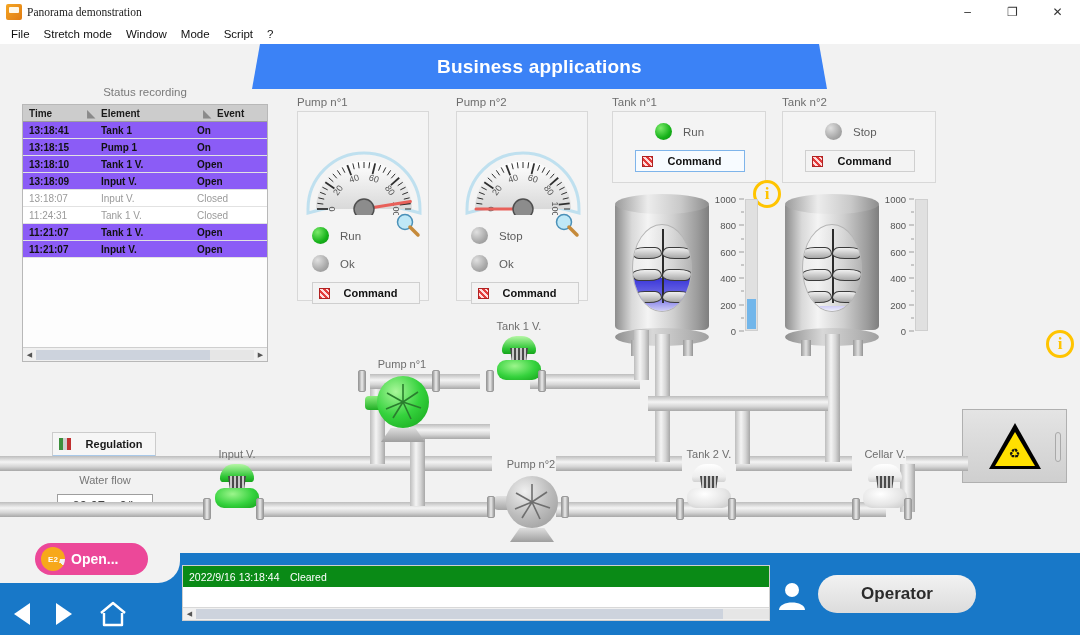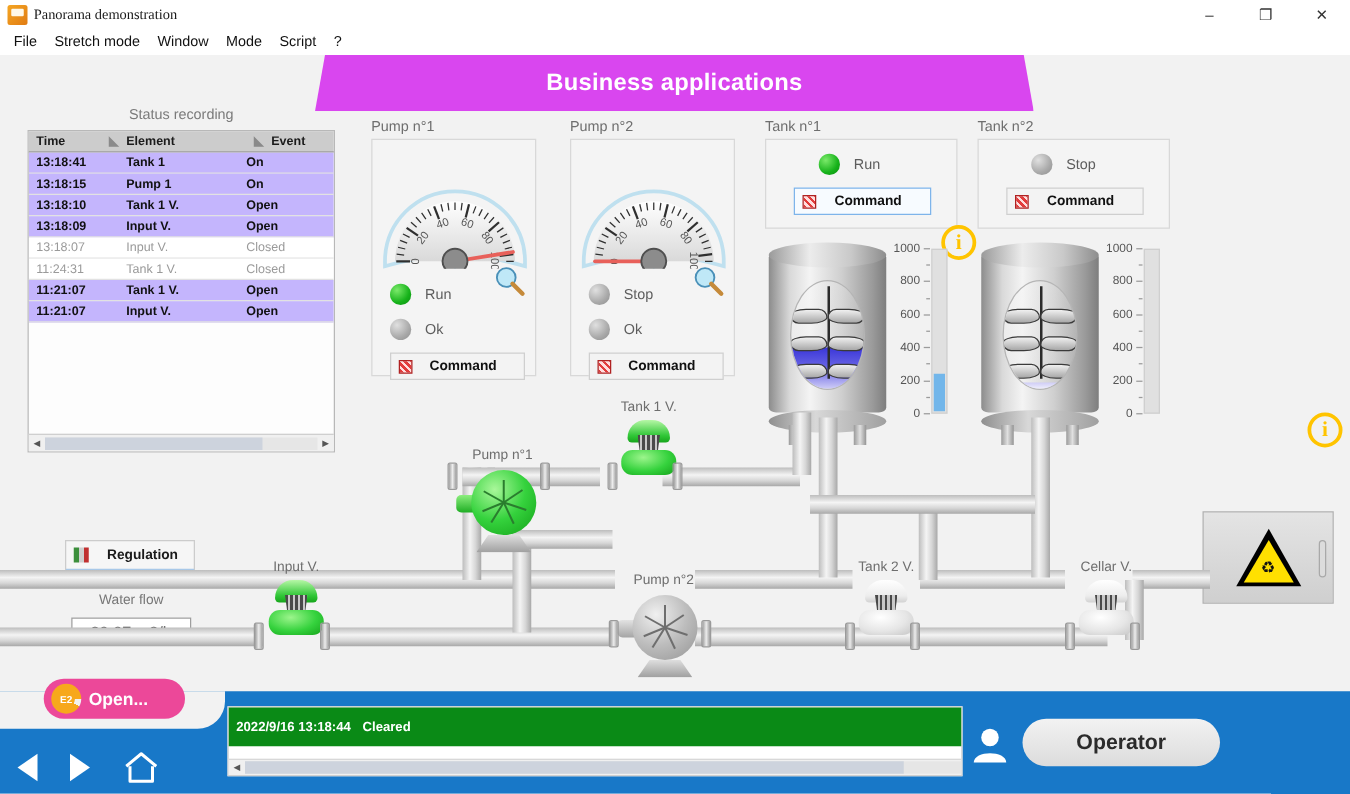--- a/index.html
+++ b/index.html
@@ -44,21 +44,21 @@
 
   
   .canvas {
     position: absolute; left: 0; top: 44px; width: 1080px; height: 591px;
     background: #f2f2f2;
   }
 
   
   .banner {
     position: absolute; left: 252px; top: 0px; width: 575px; height: 45px;
-    background: #d946ef;
+    background: #3b82f6;
     clip-path: polygon(8px 0, 567px 0, 575px 100%, 0 100%);
     display: flex; align-items: center; justify-content: center;
   }
   .banner-title {
     color: #ffffff; font-size: 19px; font-weight: bold; letter-spacing: .2px;
   }
 
   
   .status-panel { position: absolute; left: 22px; top: 42px; width: 246px; }
   .status-heading {
@@ -74,21 +74,21 @@
   }
   .gh-time { width: 58px; padding-left: 6px; }
   .gh-filter { width: 20px; text-align: center; color: #8a8a8a; font-size: 10px;}
   .gh-elem { width: 96px; }
   .gh-event { flex: 1; }
   .grid-body { flex: 1; overflow: hidden; }
   .grid-row {
     display: flex; height: 17px; align-items: center; font-size: 10px;
     border-bottom: 1px solid #e2e2e2;
   }
-  .grid-row.alt { background: #c4b5fd; font-weight: bold; color: #111; }
+  .grid-row.alt { background: #8b5cf6; font-weight: bold; color: #111; }
   .grid-row.dim { background: #ffffff; color: #9a9a9a; }
   .gr-time { width: 78px; padding-left: 6px; }
   .gr-elem { width: 96px; }
   .gr-event { flex: 1; }
   .hscroll {
     height: 14px; background: #f0f0f0; border-top: 1px solid #cfcfcf;
     display: flex; align-items: center;
   }
   .hs-arrow { width: 13px; text-align: center; font-size: 7px; color: #555; }
   .hs-track { flex: 1; height: 10px; background: #e6e6e6; position: relative; }
@@ -321,22 +321,22 @@
   .navrow { position: absolute; left: 14px; bottom: 8px; display: flex; align-items: center; gap: 26px; }
   .nav-tri-l { width: 0;height:0; border-top: 11px solid transparent; border-bottom: 11px solid transparent; border-right: 16px solid #ffffff; }
   .nav-tri-r { width: 0;height:0; border-top: 11px solid transparent; border-bottom: 11px solid transparent; border-left: 16px solid #ffffff; }
   .nav-home { width: 30px; height: 26px; position: relative; }
 
   .alarm-grid {
     position: absolute; left: 182px; bottom: 14px; width: 588px; height: 56px;
     background: #ffffff; border: 1px solid #cfcfcf;
   }
   .alarm-row {
-    display: flex; height: 31px; align-items: center; background: #0a8a16; color: #fff;
-    font-size: 10.5px; font-weight: bold;
+    display: flex; height: 21px; align-items: center; background: #0a8a16; color: #fff;
+    font-size: 10.5px; font-weight: normal;
   }
   .ar-dt { width: 107px; padding-left: 6px; }
   .ar-state { width: 140px; }
   .ar-msg { flex: 1; }
   .alarm-scroll {
     position: absolute; left: 0; bottom: 0; width: 100%; height: 13px;
     background: #f0f0f0; display: flex; align-items: center; border-top: 1px solid #d8d8d8;
   }
 
   .user-icon { position: absolute; left: 778px; bottom: 24px; width: 28px; height: 30px; }

